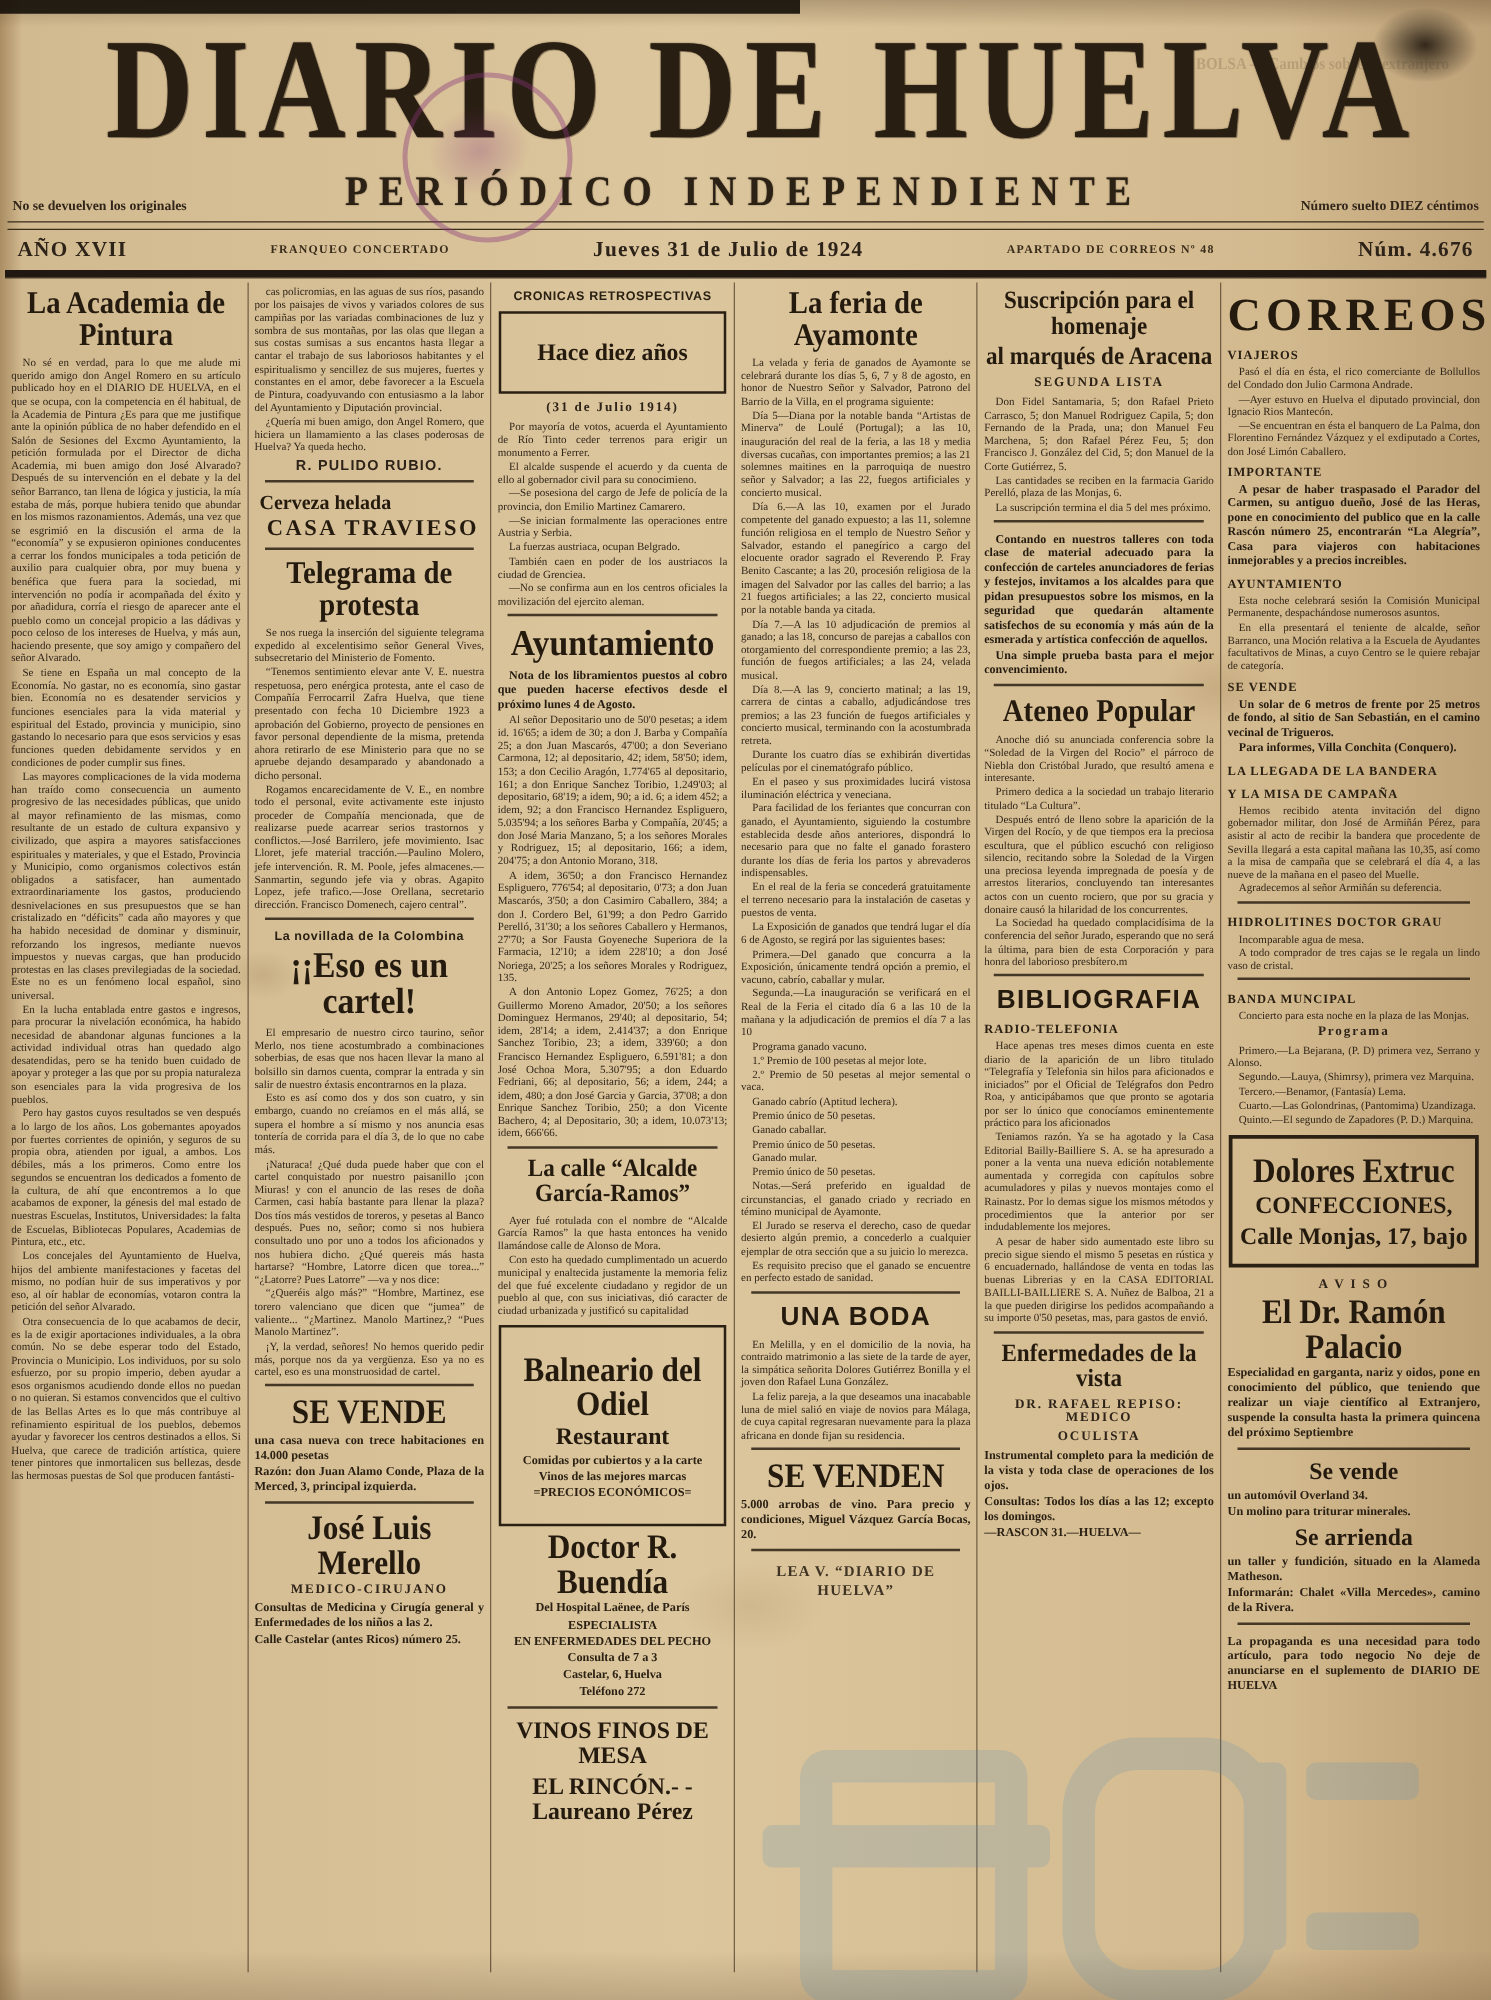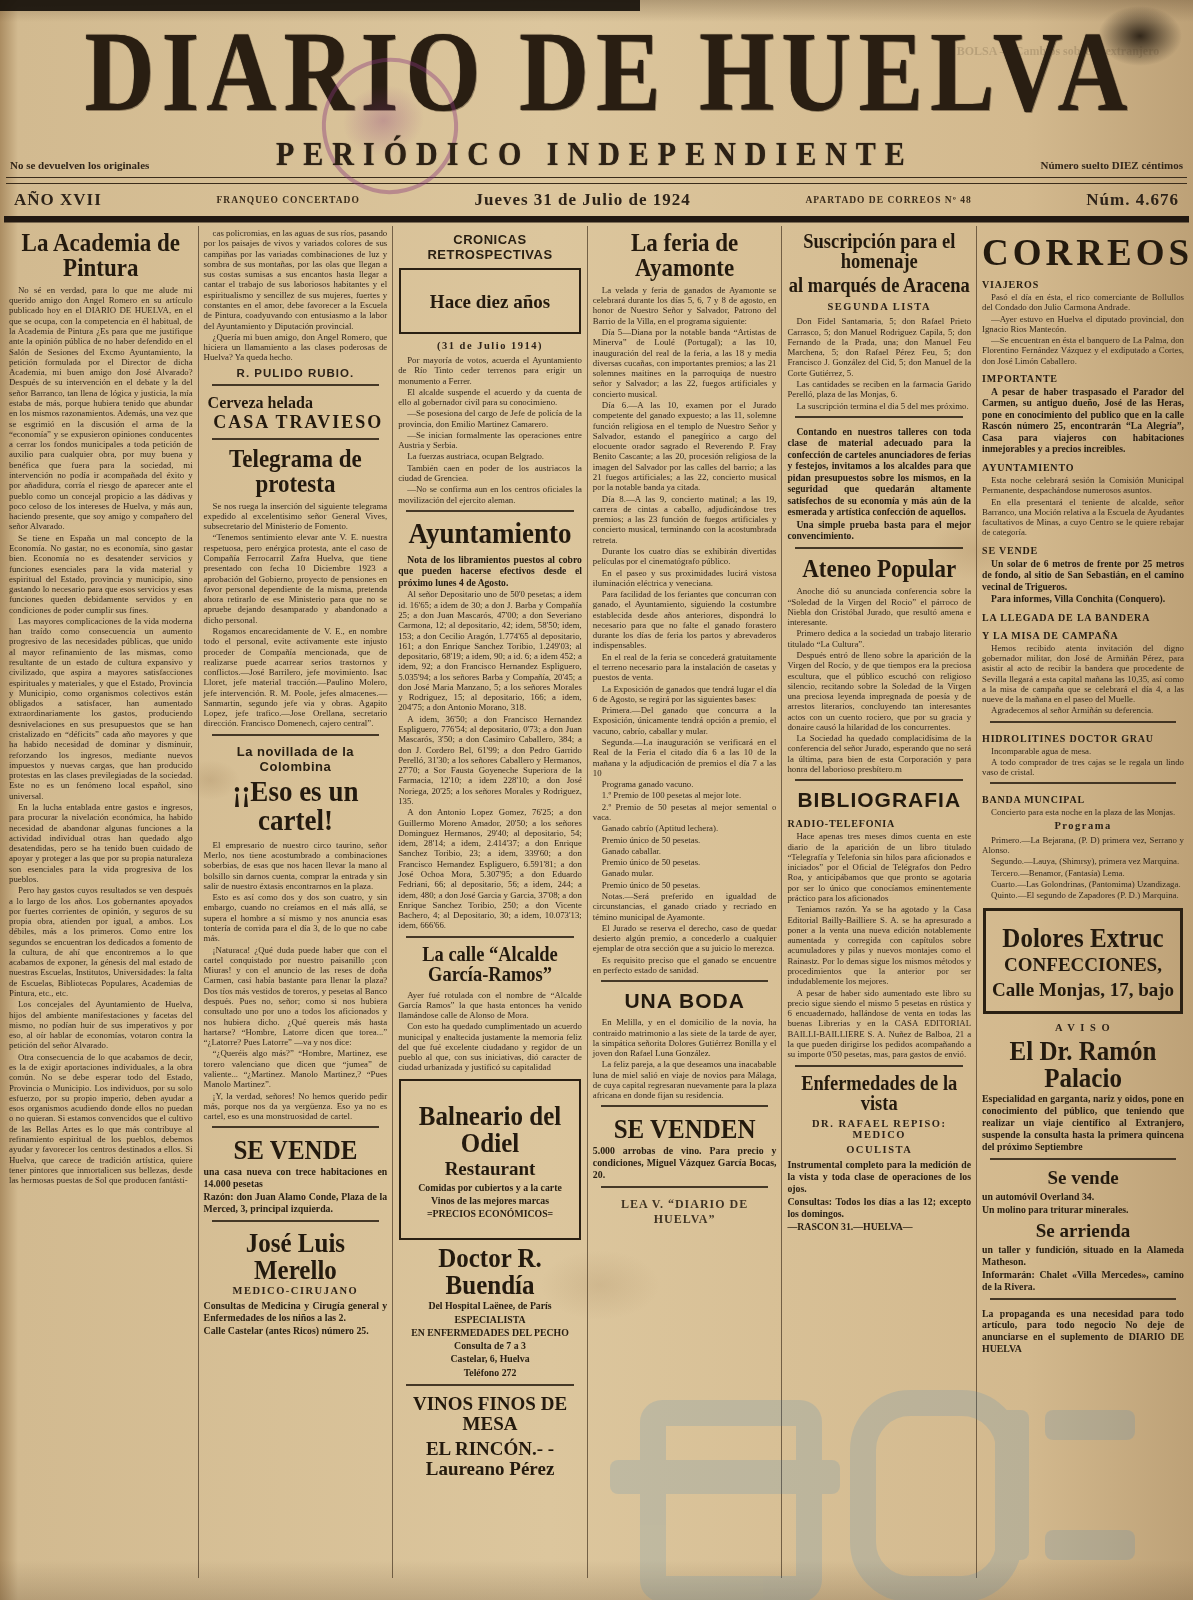--- a/index.html
+++ b/index.html
@@ -43,21 +43,21 @@
   .col + .col{border-left:1px solid rgba(52,36,20,.62);}
   .col:last-child{flex:1.1 1 0;}
   .blk p{margin:0;}
   .body p{font-size:8.8px;line-height:1.17;text-align:justify;text-indent:9px;margin-bottom:1px;color:#31261a;}
   .bodyb p{font-size:9.6px;line-height:1.2;text-align:justify;text-indent:9px;font-weight:bold;color:#241b10;margin-bottom:1px;}
   .h1 p{font-weight:bold;font-size:23px;line-height:1.02;text-align:center;margin:4px 0 6px;color:#241a0e;transform:scaleY(1.1);}
   .h1b p{font-weight:bold;font-size:27px;line-height:1.0;text-align:center;margin:5px 0 7px;color:#241a0e;transform:scaleY(1.08);}
   .h-not p{font-weight:bold;font-size:37px;line-height:1.0;text-align:center;letter-spacing:4px;margin:6px 0 8px;color:#241a0e;}
   .h2 p{font-weight:bold;font-size:18.5px;line-height:1.05;text-align:center;margin:5px 0 5px;color:#241a0e;transform:scaleY(1.08);}
   .h-sans p{font-family:"Liberation Sans",sans-serif;font-weight:bold;font-size:21px;line-height:1.05;text-align:center;letter-spacing:1px;margin:5px 0 5px;color:#241a0e;}
-  .kick p{font-family:"Liberation Sans",sans-serif;font-weight:bold;font-size:13px;text-align:center;letter-spacing:.5px;margin:4px 0 3px;color:#2a2013;}
+  .kick p{font-family:"Liberation Sans",sans-serif;font-weight:bold;font-size:10px;text-align:center;letter-spacing:.5px;margin:4px 0 3px;color:#2a2013;}
   .subc p{font-weight:bold;font-size:10.5px;text-align:center;letter-spacing:1.5px;margin:2px 0 4px;}
   .subl p{font-weight:bold;font-size:10px;letter-spacing:.8px;margin:7px 0 2px;color:#2a2013;}
   .sig p{font-family:"Liberation Sans",sans-serif;font-weight:bold;font-size:11.5px;text-align:center;letter-spacing:1px;margin:4px 0;}
   .adt p{font-weight:bold;font-size:25px;line-height:1.0;text-align:center;margin:6px 0 4px;color:#241a0e;transform:scaleY(1.1);}
   .adt2 p{font-weight:bold;font-size:19px;line-height:1.05;text-align:center;margin:5px 0 3px;color:#241a0e;}
   .adb p{font-weight:bold;font-size:9.8px;line-height:1.25;text-align:center;margin-bottom:1px;color:#2a2013;}
   .adbl p{font-weight:bold;font-size:9.8px;line-height:1.22;text-align:justify;margin-bottom:1px;color:#2a2013;}
   .ad2 p{font-weight:bold;color:#241a0e;margin:0;}
   .ad2 p:first-child{text-align:left;font-size:16px;padding-left:4px;}
   .ad2 p:last-child{text-align:right;font-size:18px;letter-spacing:2px;padding-right:4px;}
@@ -241,20 +241,21 @@
         </div>
       </div>
       <div class="col">
         <div class="blk h1">
           <p>La feria de Ayamonte</p>
         </div>
         <div class="blk body">
           <p>La velada y feria de ganados de Ayamonte se celebrará durante los días 5, 6, 7 y 8 de agosto, en honor de Nuestro Señor y Salvador, Patrono del Barrio de la Villa, en el programa siguiente:</p>
           <p>Día 5—Diana por la notable banda “Artistas de Minerva” de Loulé (Portugal); a las 10, inauguración del real de la feria, a las 18 y media diversas cucañas, con importantes premios; a las 21 solemnes maitines en la parroquiqa de nuestro señor y Salvador; a las 22, fuegos artificiales y concierto musical.</p>
           <p>Día 6.—A las 10, examen por el Jurado competente del ganado expuesto; a las 11, solemne función religiosa en el templo de Nuestro Señor y Salvador, estando el panegírico a cargo del elocuente orador sagrado el Reverendo P. Fray Benito Cascante; a las 20, procesión religiosa de la imagen del Salvador por las calles del barrio; a las 21 fuegos artificiales; a las 22, concierto musical por la notable banda ya citada.</p>
+          <p>Día 7.—A las 10 adjudicación de premios al ganado; a las 18, concurso de parejas a caballos con otorgamiento del correspondiente premio; a las 23, función de fuegos artificiales; a las 24, velada musical.</p>
           <p>Día 8.—A las 9, concierto matinal; a las 19, carrera de cintas a caballo, adjudicándose tres premios; a las 23 función de fuegos artificiales y concierto musical, terminando con la acostumbrada retreta.</p>
           <p>Durante los cuatro días se exhibirán divertidas películas por el cinematógrafo público.</p>
           <p>En el paseo y sus proximidades lucirá vistosa iluminación eléctrica y veneciana.</p>
           <p>Para facilidad de los feriantes que concurran con ganado, el Ayuntamiento, siguiendo la costumbre establecida desde años anteriores, dispondrá lo necesario para que no falte el ganado forastero durante los días de feria los partos y abrevaderos indispensables.</p>
           <p>En el real de la feria se concederá gratuitamente el terreno necesario para la instalación de casetas y puestos de venta.</p>
           <p>La Exposición de ganados que tendrá lugar el día 6 de Agosto, se regirá por las siguientes bases:</p>
           <p>Primera.—Del ganado que concurra a la Exposición, únicamente tendrá opción a premio, el vacuno, cabrío, caballar y mular.</p>
           <p>Segunda.—La inauguración se verificará en el Real de la Feria el citado día 6 a las 10 de la mañana y la adjudicación de premios el día 7 a las 10</p>
           <p>Programa ganado vacuno.</p>
           <p>1.º Premio de 100 pesetas al mejor lote.</p>

